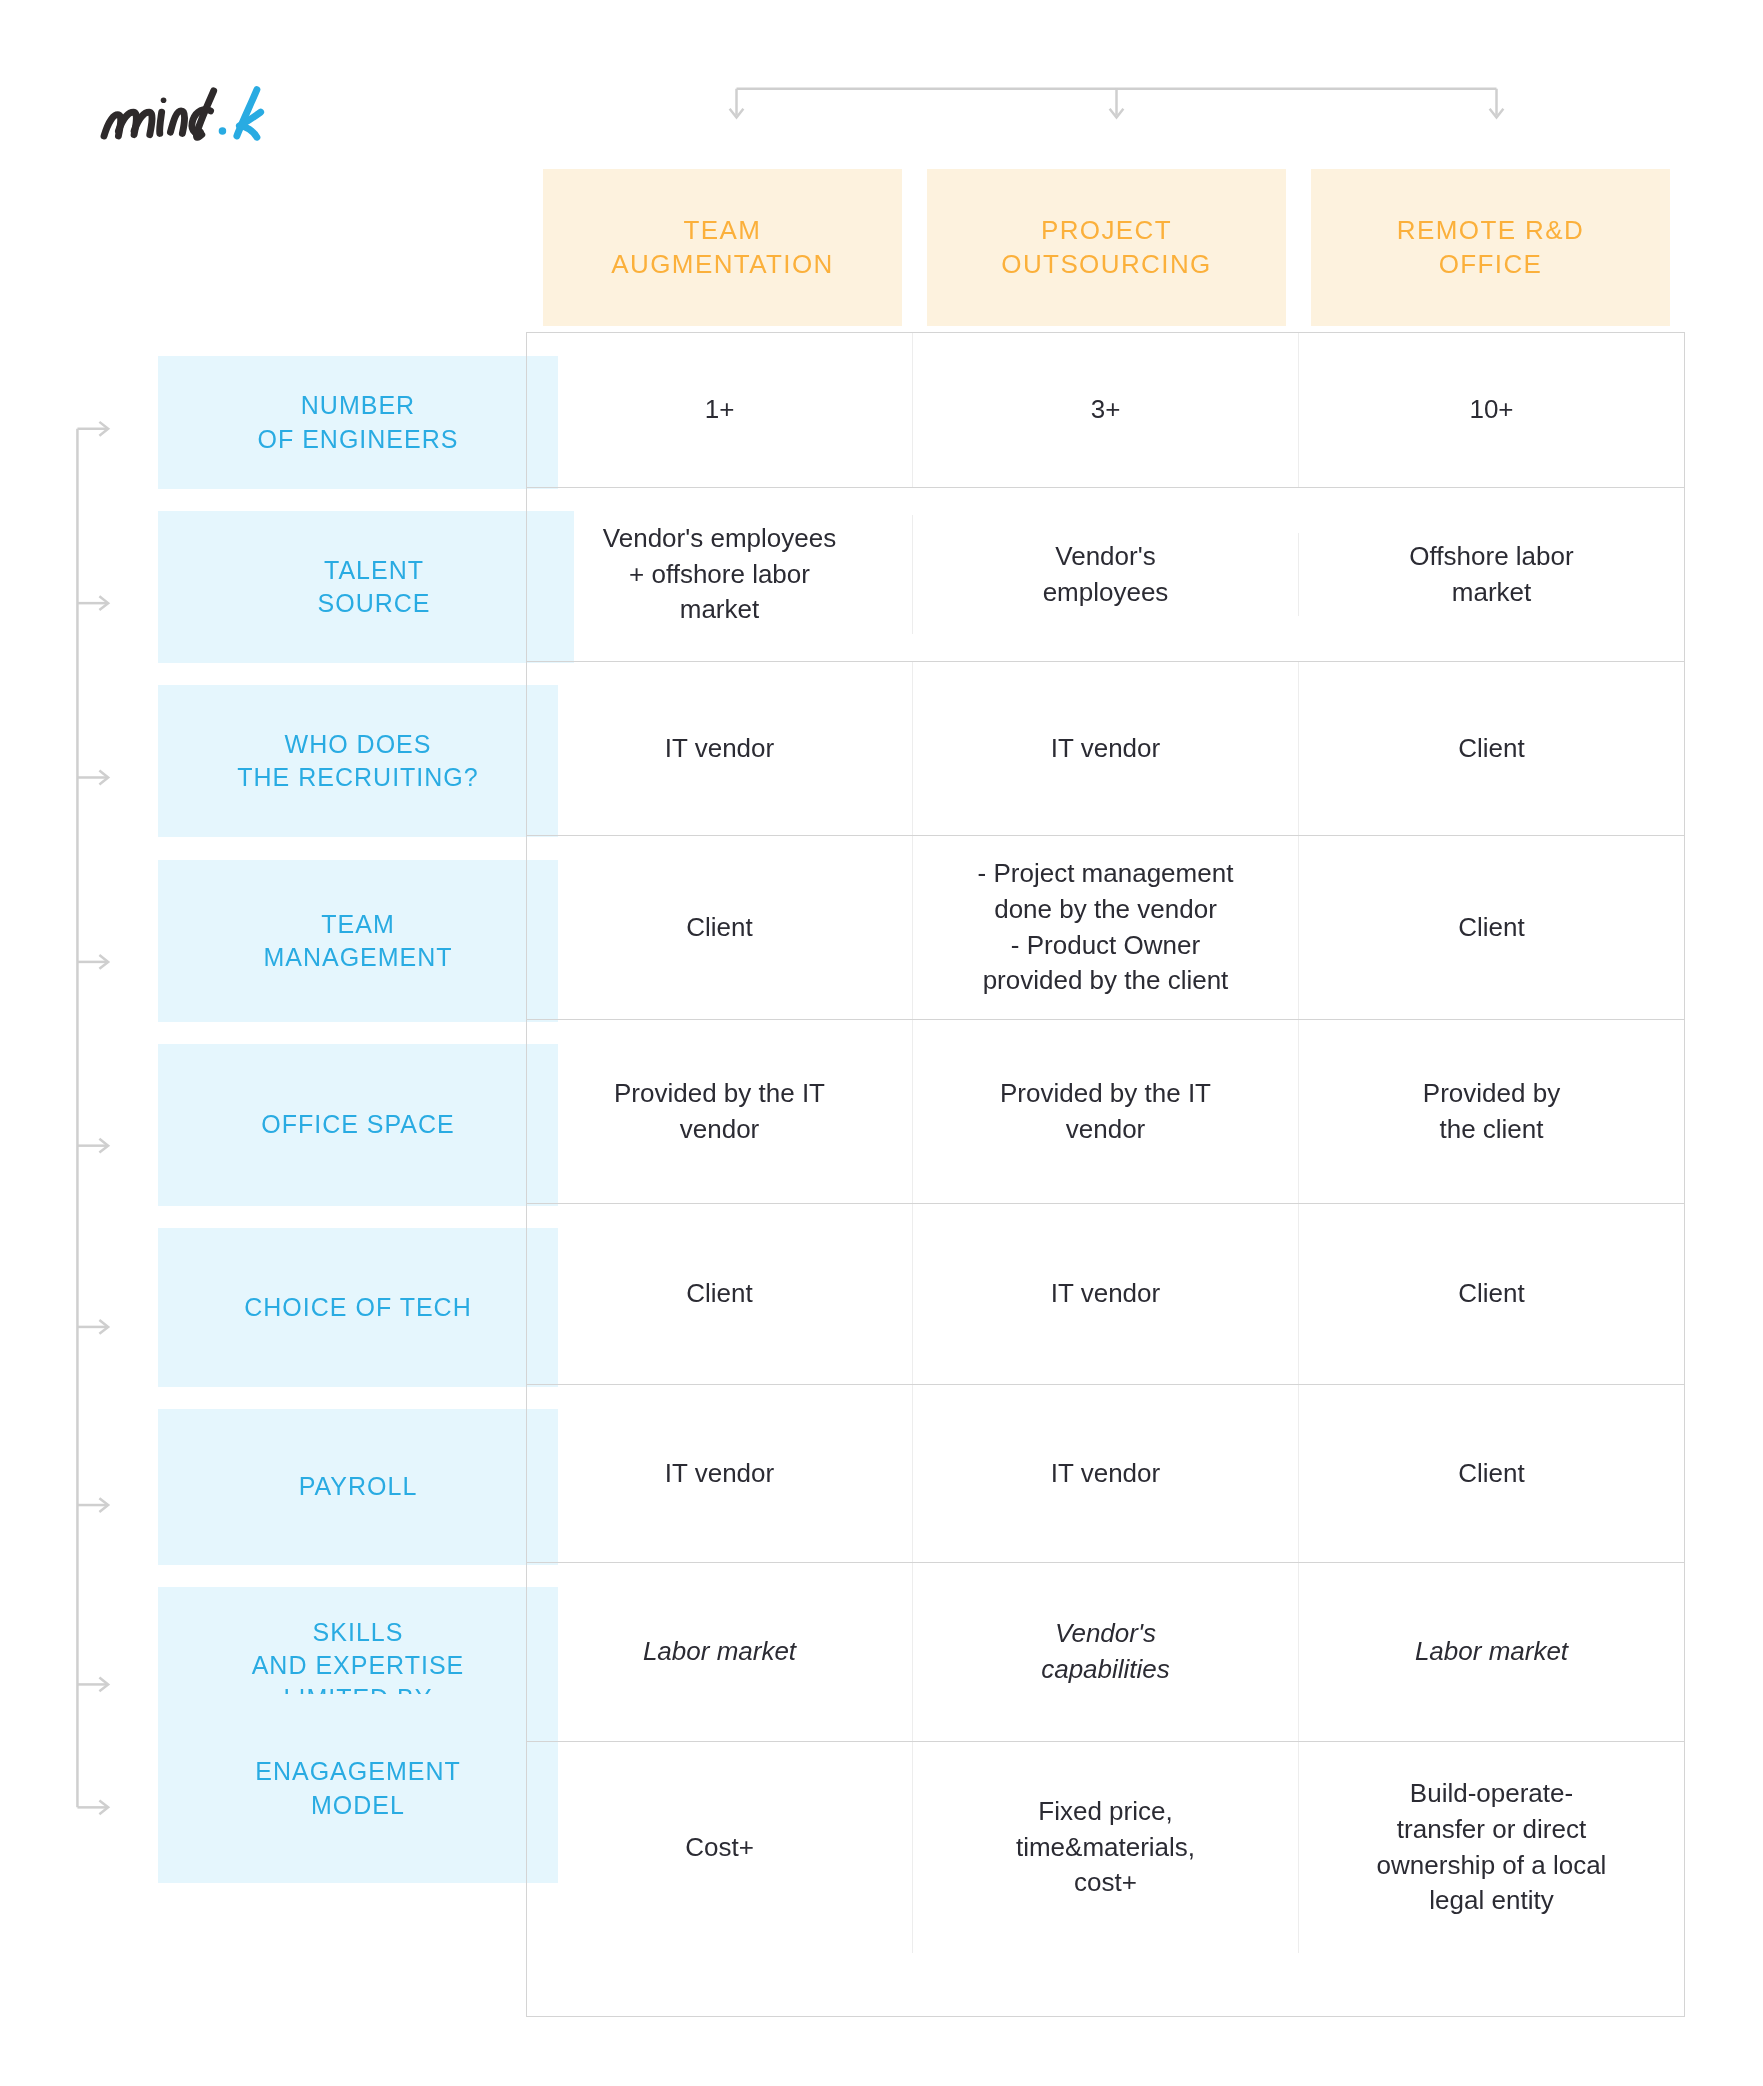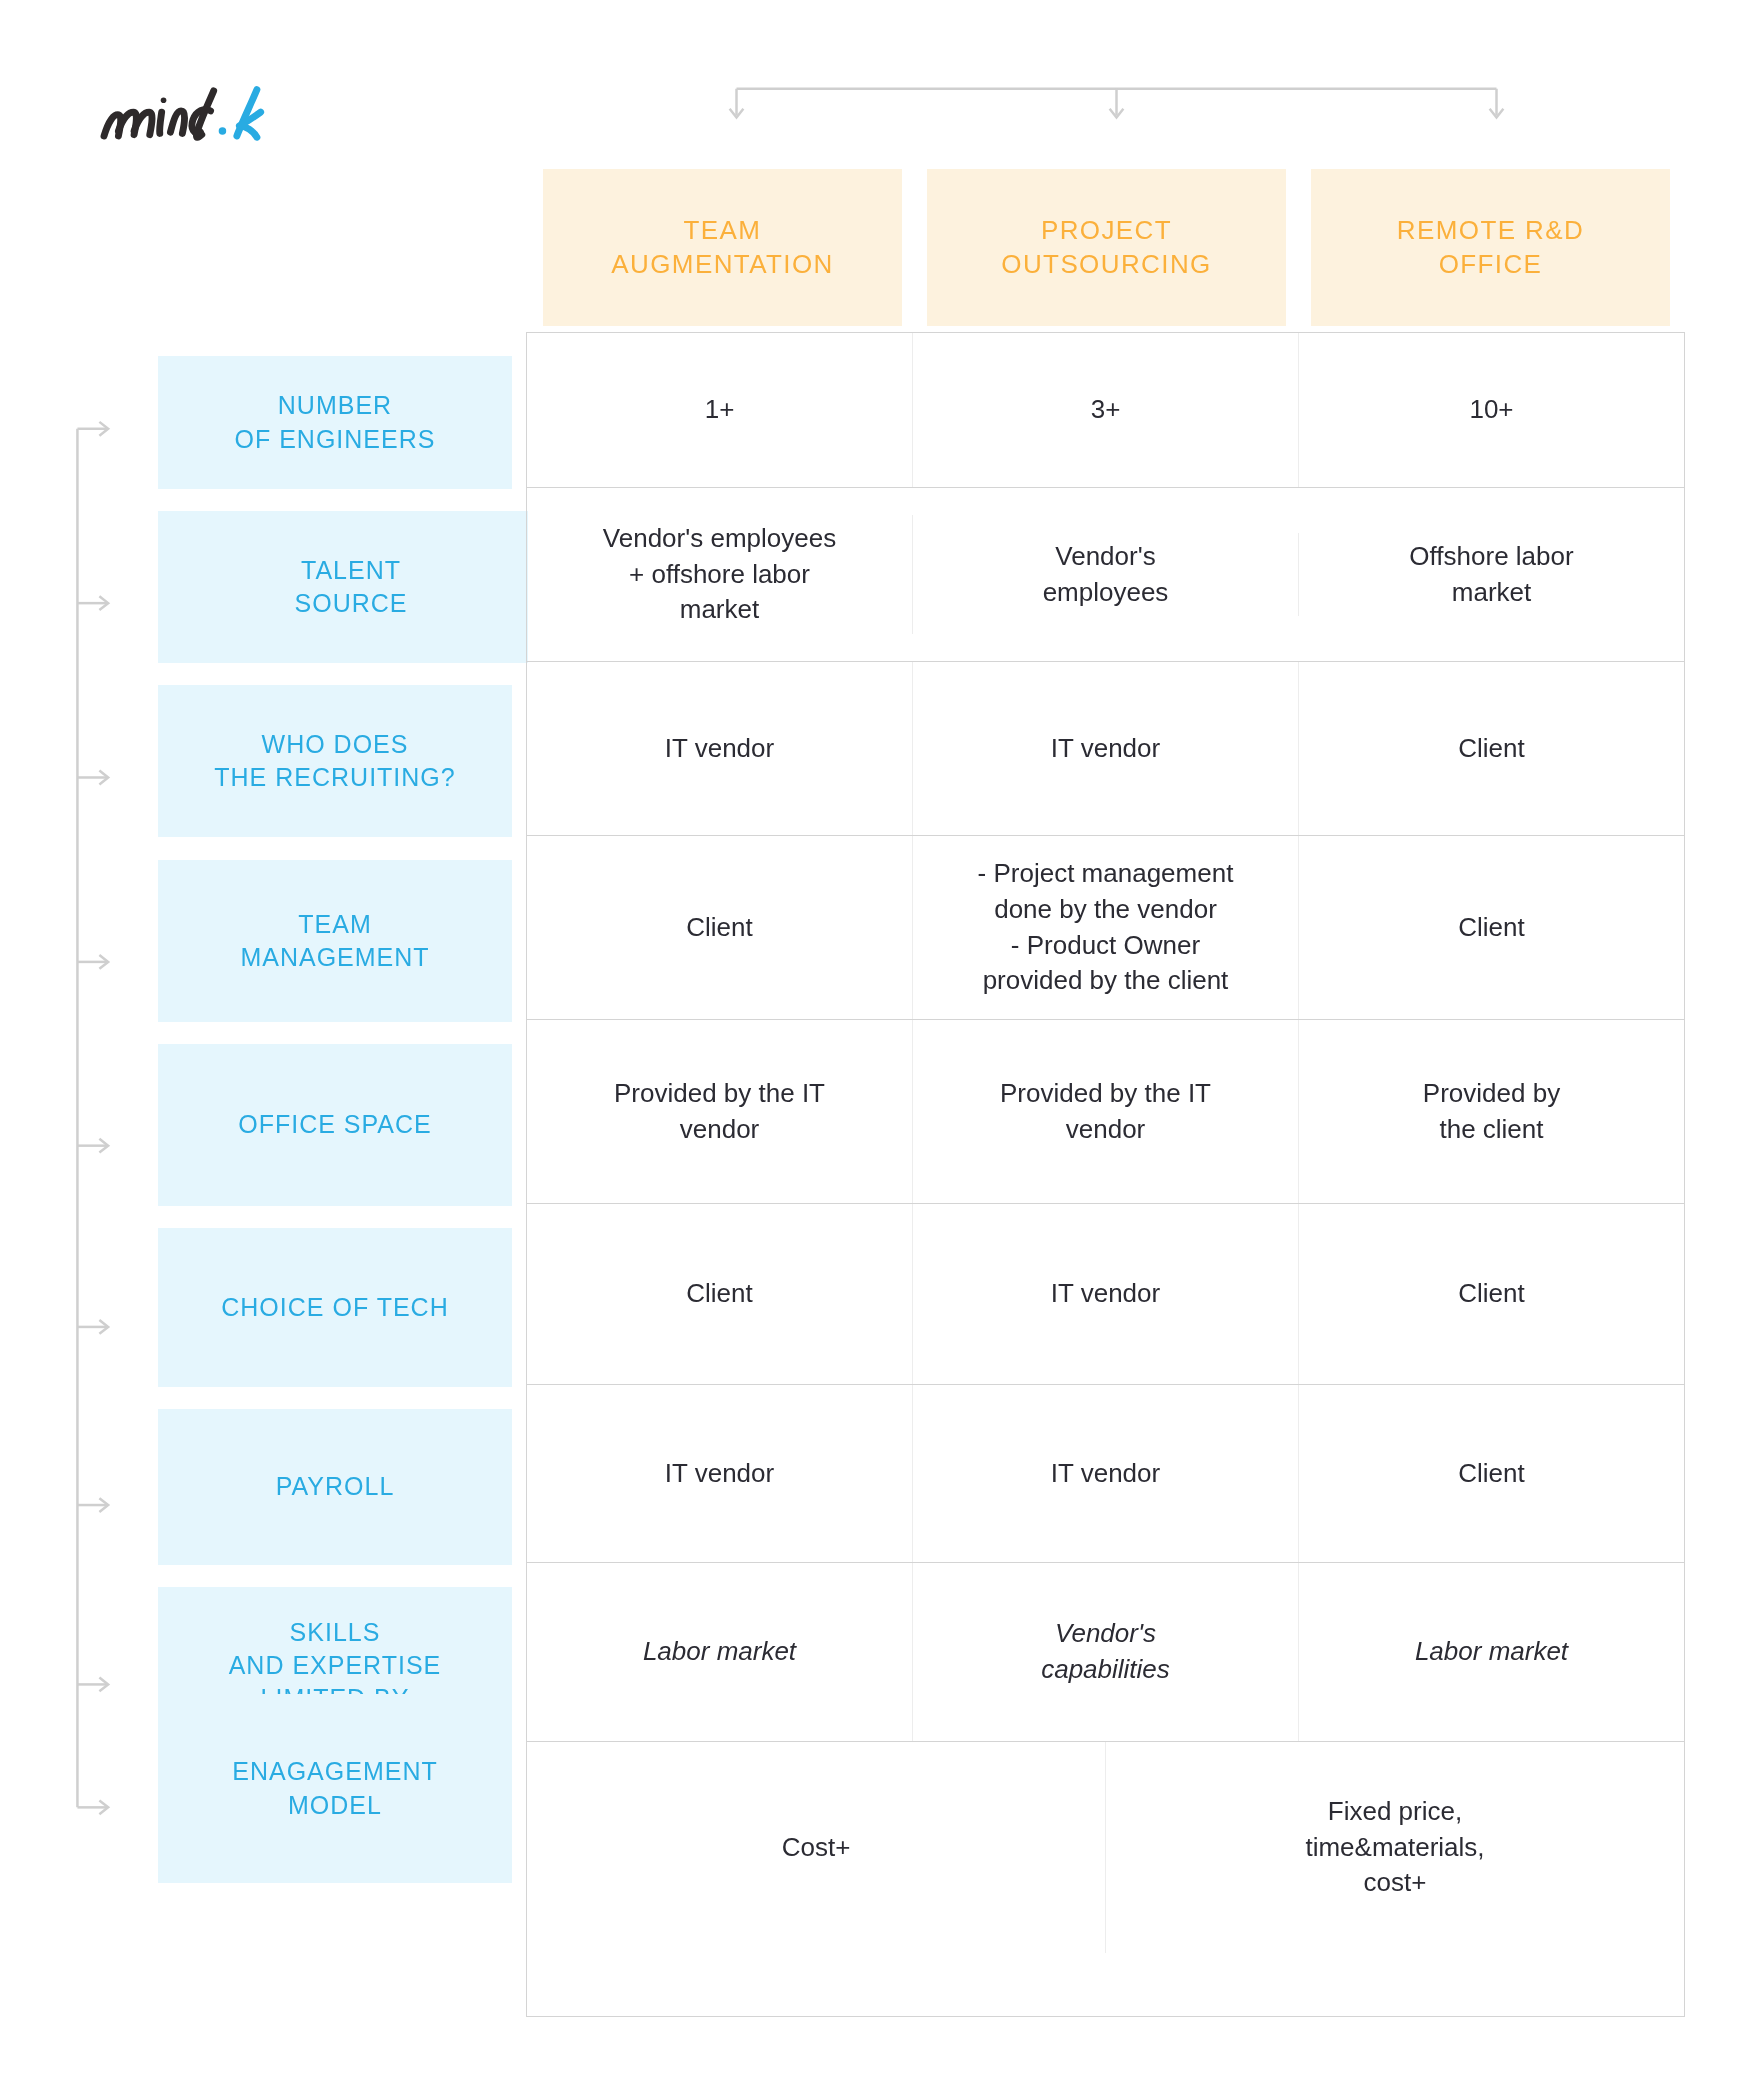--- a/index.html
+++ b/index.html
@@ -53,21 +53,21 @@
     font-weight:400;
     white-space:pre-line;
   }
 
   
   .labels{
     position:absolute;left:158px;top:356px;
     width:354px;height:1662px;
   }
   .lbl{
-    position:absolute;left:0;width:354px;
+    position:absolute;left:0;width:400px;
     background:#E5F6FD;
     display:flex;align-items:center;justify-content:center;
     text-align:center;
   }
   .lbl-txt{
     color:#29ABE2;
     font-size:25px;
     line-height:1.33;
     letter-spacing:1px;
     font-weight:400;
@@ -332,17 +332,23 @@
       </div>
       <div class="trow" style="height: 211px;">
         <div class="tcell">
           <span class="tcell-txt">Cost+</span>
         </div>
         <div class="tcell">
           <span class="tcell-txt">Fixed price,
 time&amp;materials,
 cost+</span>
         </div>
+        <div class="tcell">
+          <span class="tcell-txt">Build-operate-
+transfer or direct
+ownership of a local
+legal entity</span>
+        </div>
       </div>
     </div>
 
 </div>
 
 
 </body></html>

